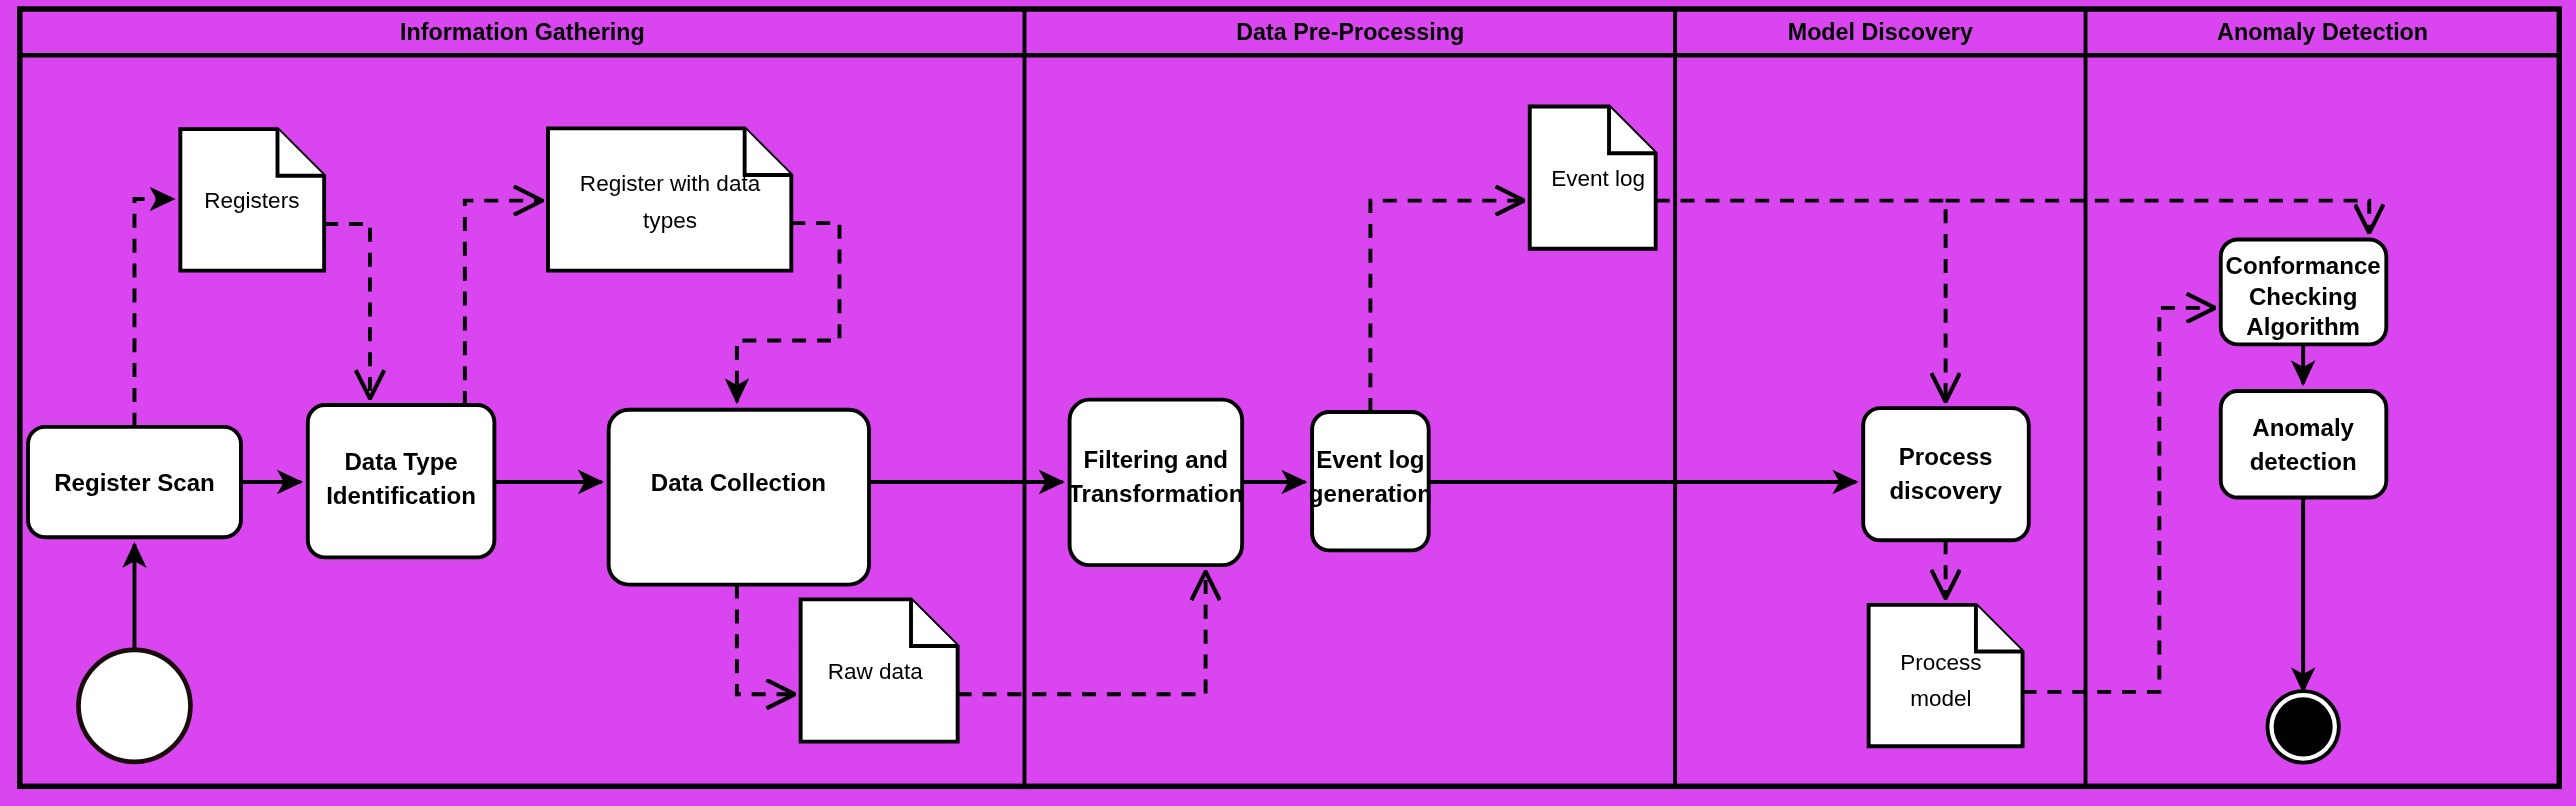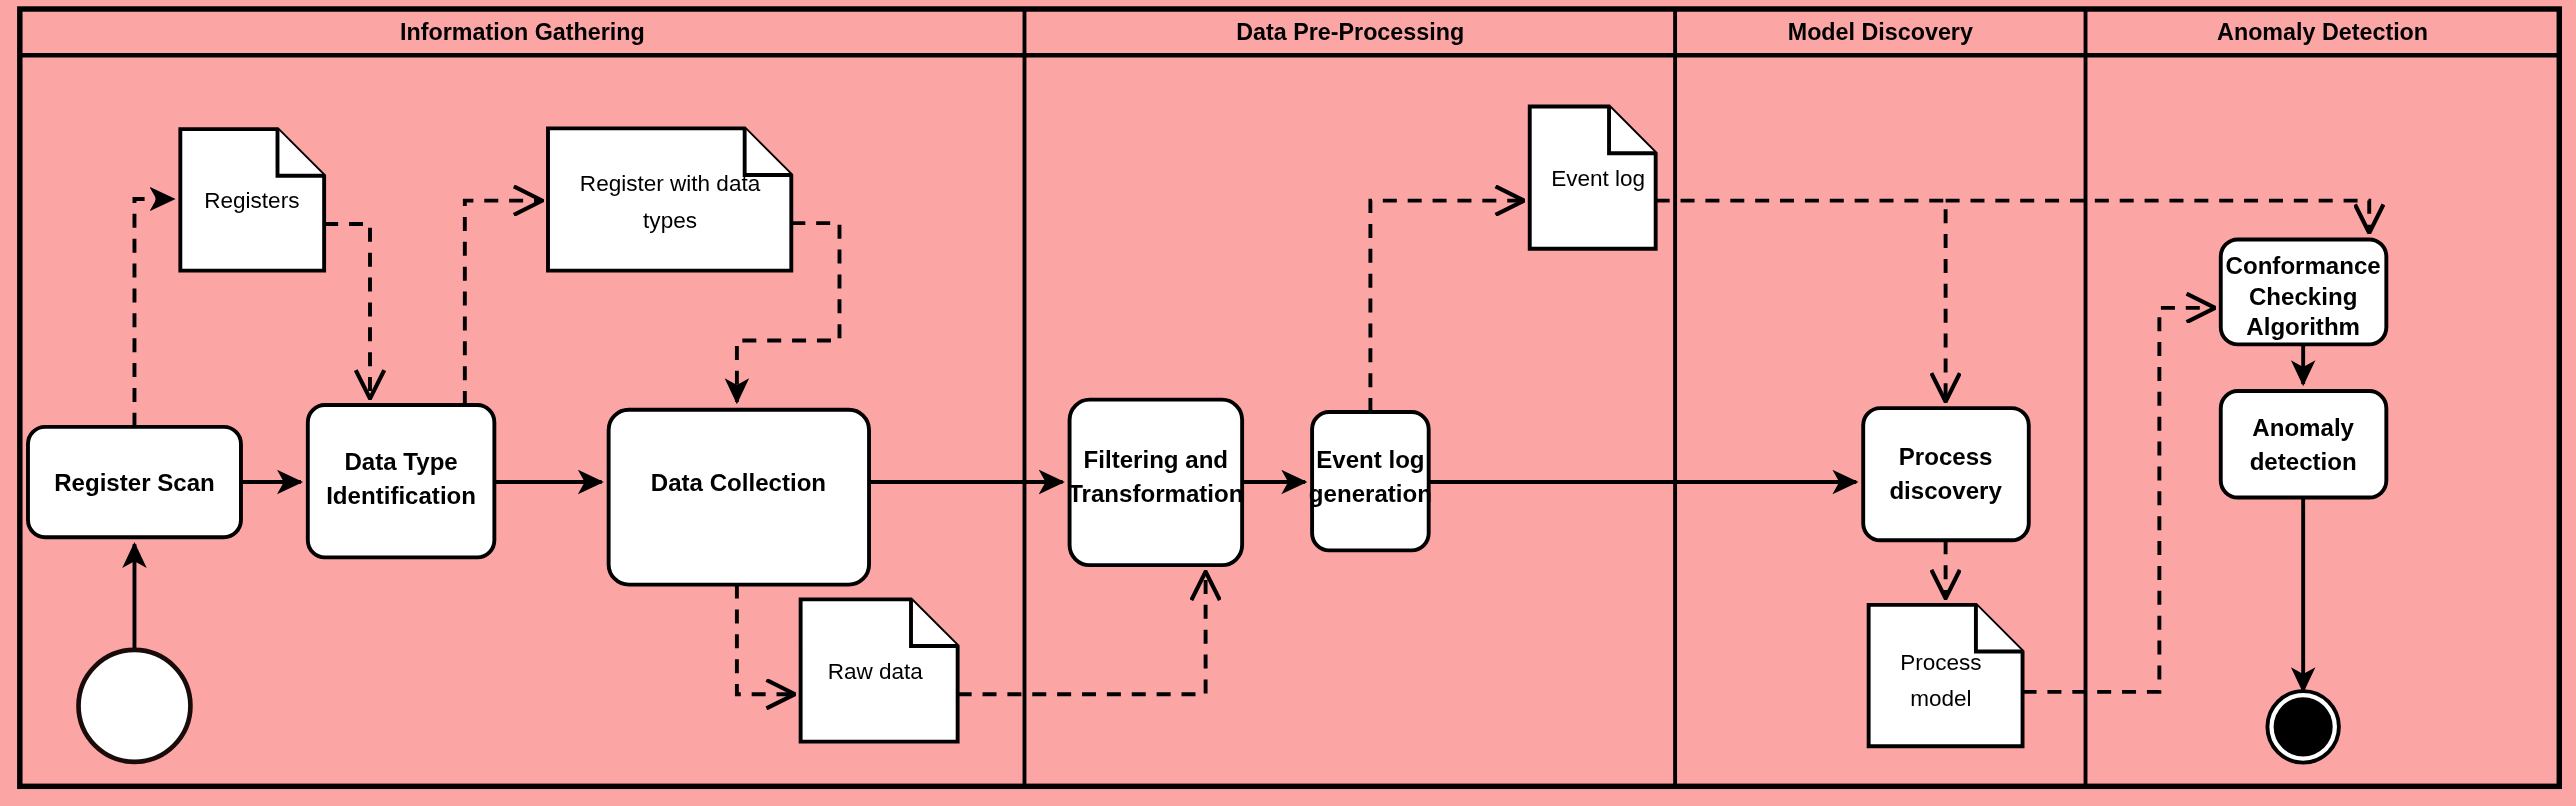--- a/index.html
+++ b/index.html
@@ -8,21 +8,21 @@
     padding: 0;
     background: #ffffff;
   }
   body {
     font-family: "Liberation Sans", sans-serif;
   }
   #canvas {
     position: relative;
     width: 2576px;
     height: 807px;
-    background: #fca5a5;
+    background: #d946ef;
     overflow: hidden;
   }
   #diagram-svg {
     position: absolute;
     left: 0;
     top: 0;
     width: 2576px;
     height: 807px;
     display: block;
   }

